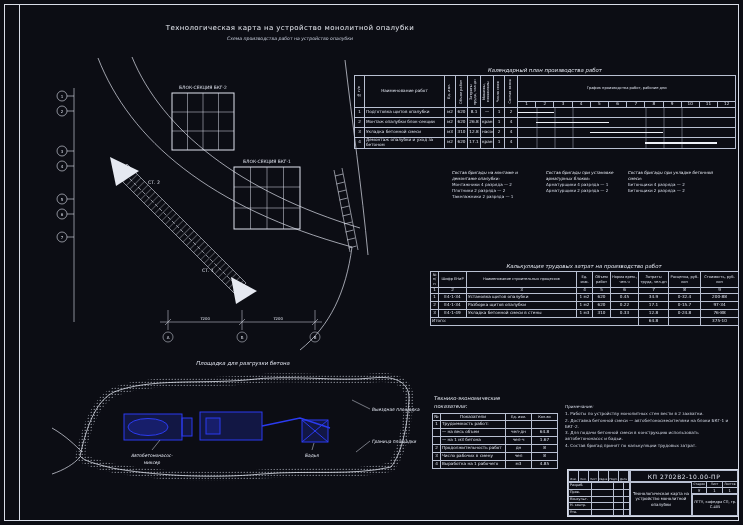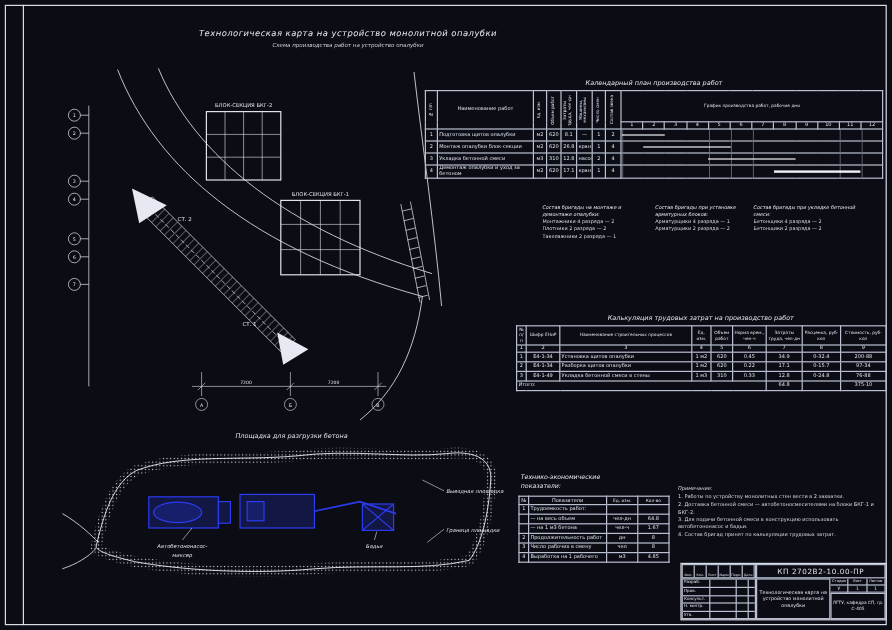--- a/index.html
+++ b/index.html
@@ -1,21 +1,21 @@
 <!DOCTYPE html>
 <html><head>
 <meta charset="utf-8">
 <style>
   html,body{margin:0;padding:0;background:#0c0d14;}
   .sheet{position:relative;width:743px;height:525px;background:#0c0d14;overflow:hidden;
          font-family:"DejaVu Sans",sans-serif;color:#dfe3ee;}
   .frame-outer{position:absolute;left:4px;top:4px;right:4px;bottom:4px;border:1.2px solid #d9dde8;}
   .frame-left{position:absolute;left:19px;top:4px;bottom:4px;width:0;border-left:1px solid #d9dde8;}
   .abs{position:absolute;}
-  .title-main{font-size:7px;font-style:italic;text-align:center;letter-spacing:.4px;color:#e8ebf2;}
+  .title-main{font-size:7px;text-align:center;letter-spacing:.4px;color:#e8ebf2;}
   .title-sub{font-size:4.6px;font-style:italic;text-align:center;color:#c9cfdd;}
   .tbl-title{font-size:5.4px;font-style:italic;text-align:center;color:#e2e6ef;}
   .tbl{position:absolute;border-collapse:collapse;table-layout:fixed;background:transparent;}
   .tbl th,.tbl td{border:0.6px solid #b9c0d2;font-weight:normal;font-size:4.2px;line-height:1.15;
       color:#dde1ec;padding:0 1px;text-align:center;overflow:hidden;}
   .tbl td.left,.tbl th.left{text-align:left;}
   .tbl th.wrap{white-space:normal;font-size:3.6px;}
   .rot{writing-mode:vertical-rl;transform:rotate(180deg);margin:0 auto;font-size:3.5px;
        line-height:1.05;white-space:normal;max-height:26px;}
   .day{font-size:3.6px;padding:0;}

